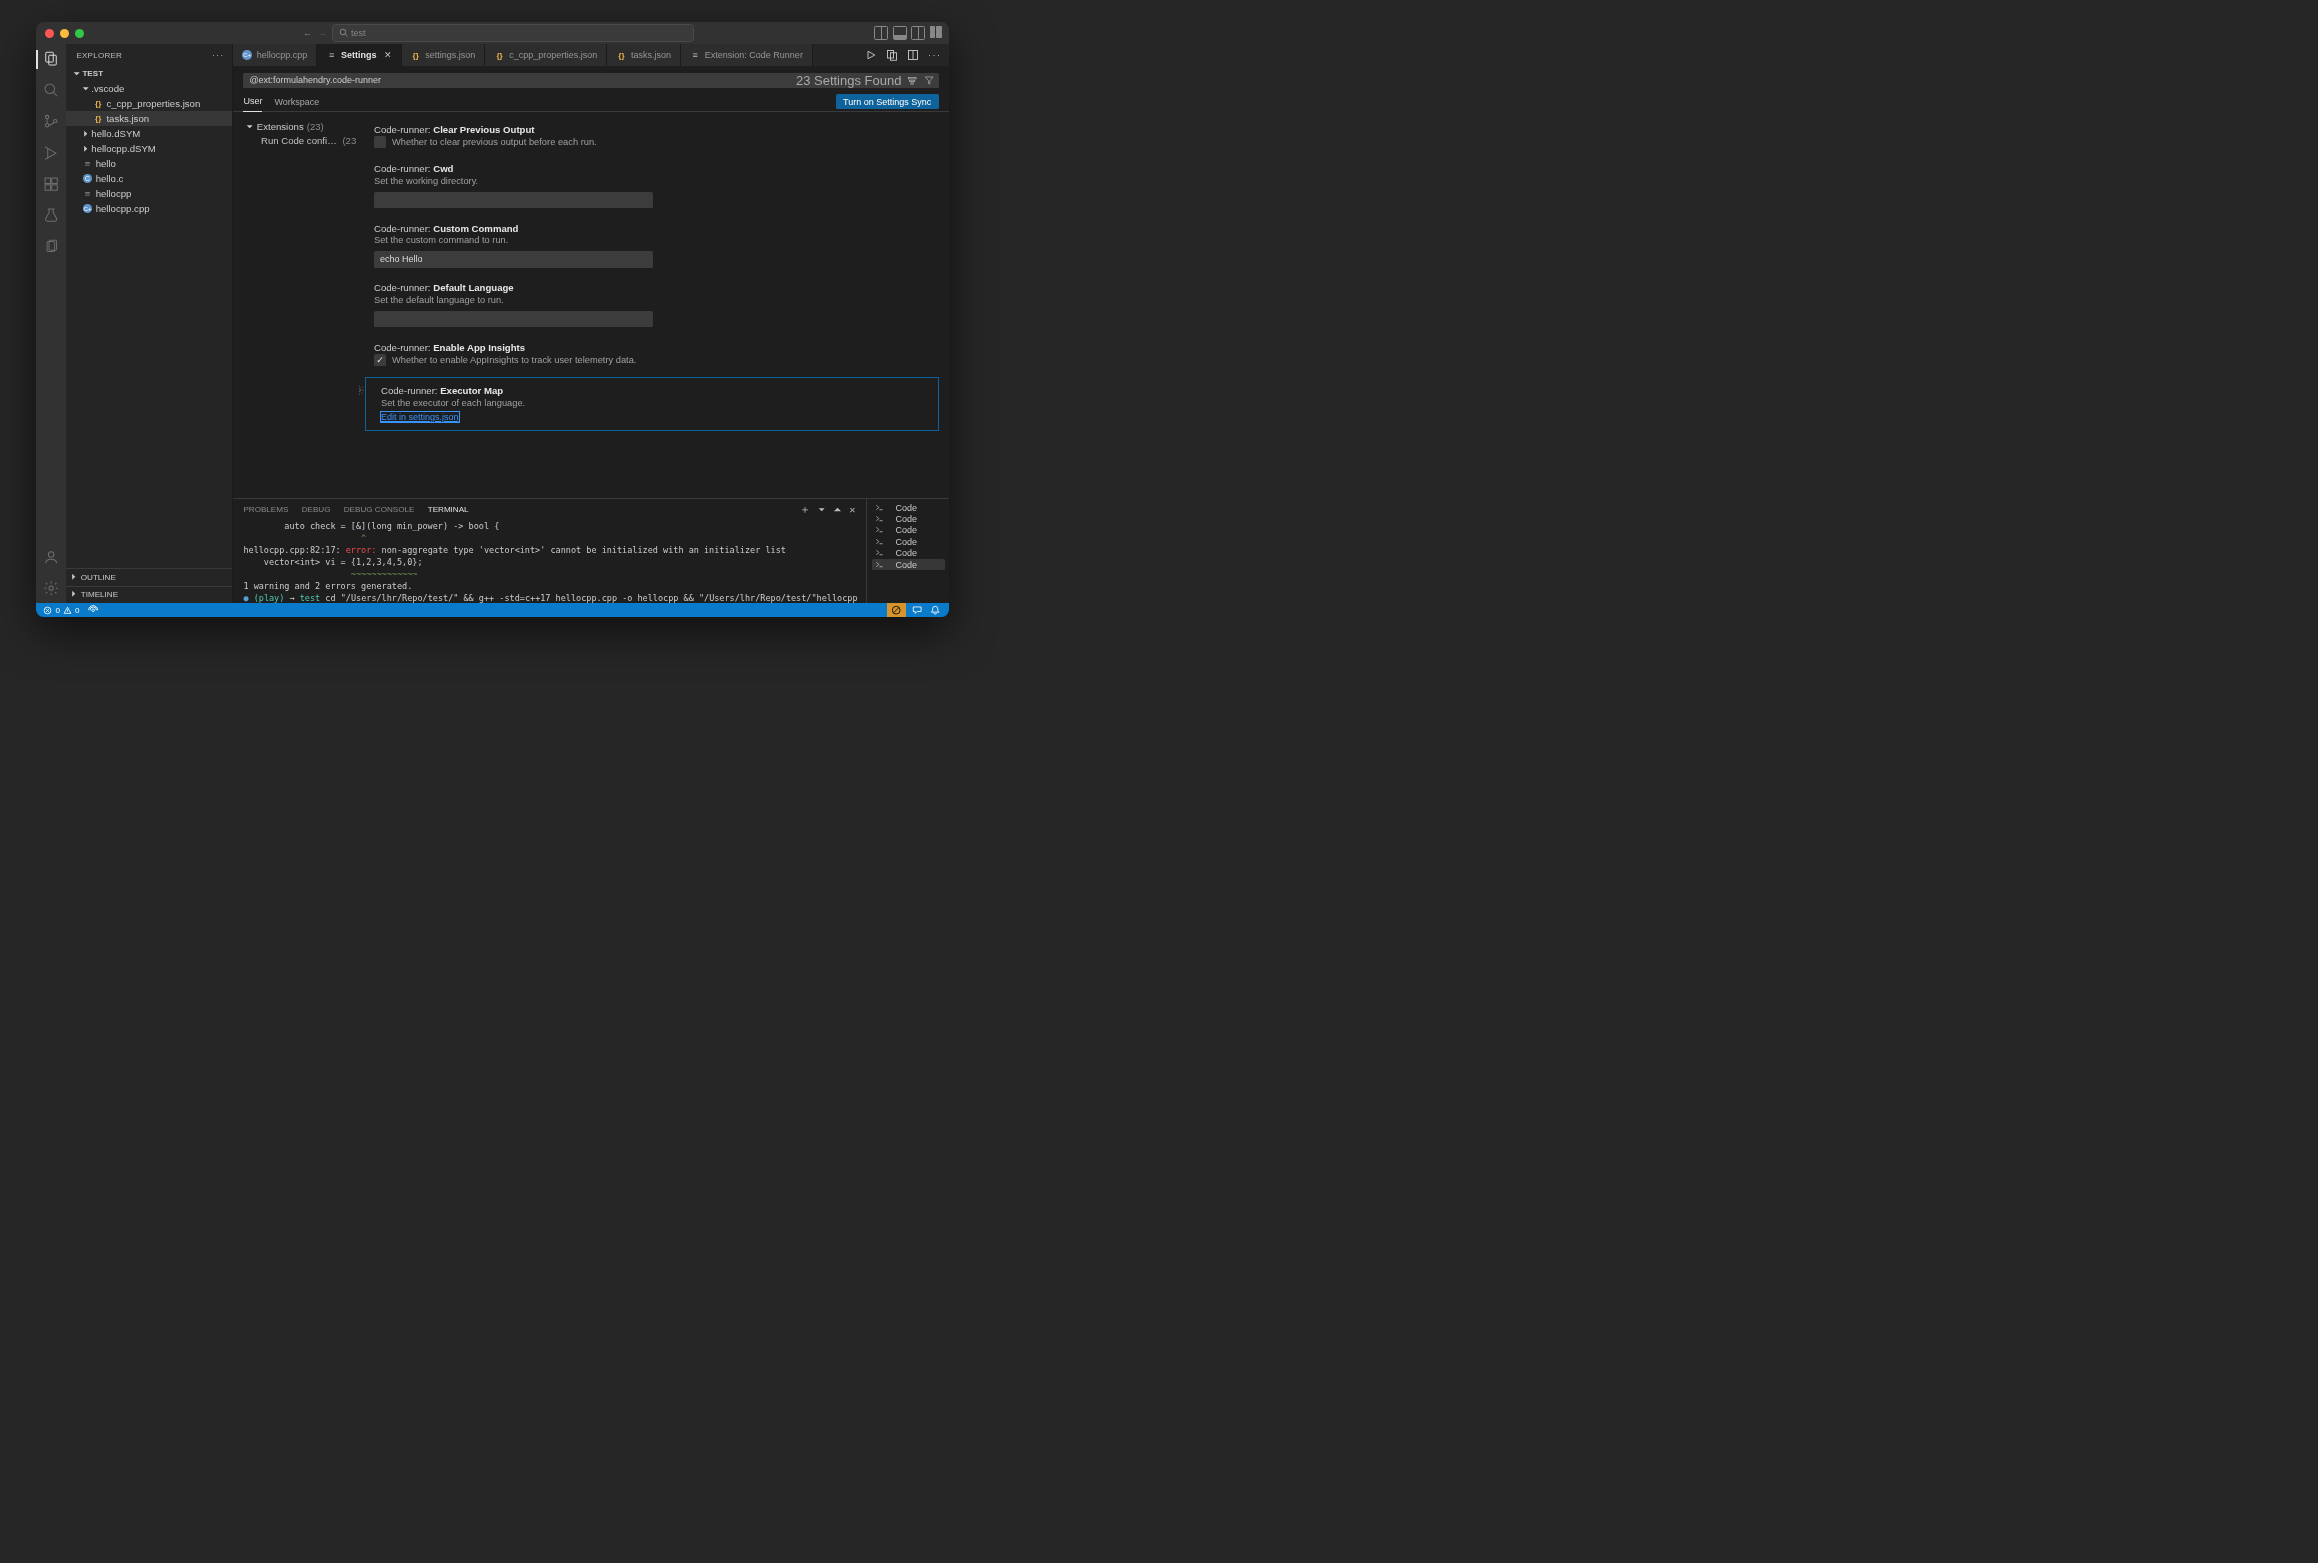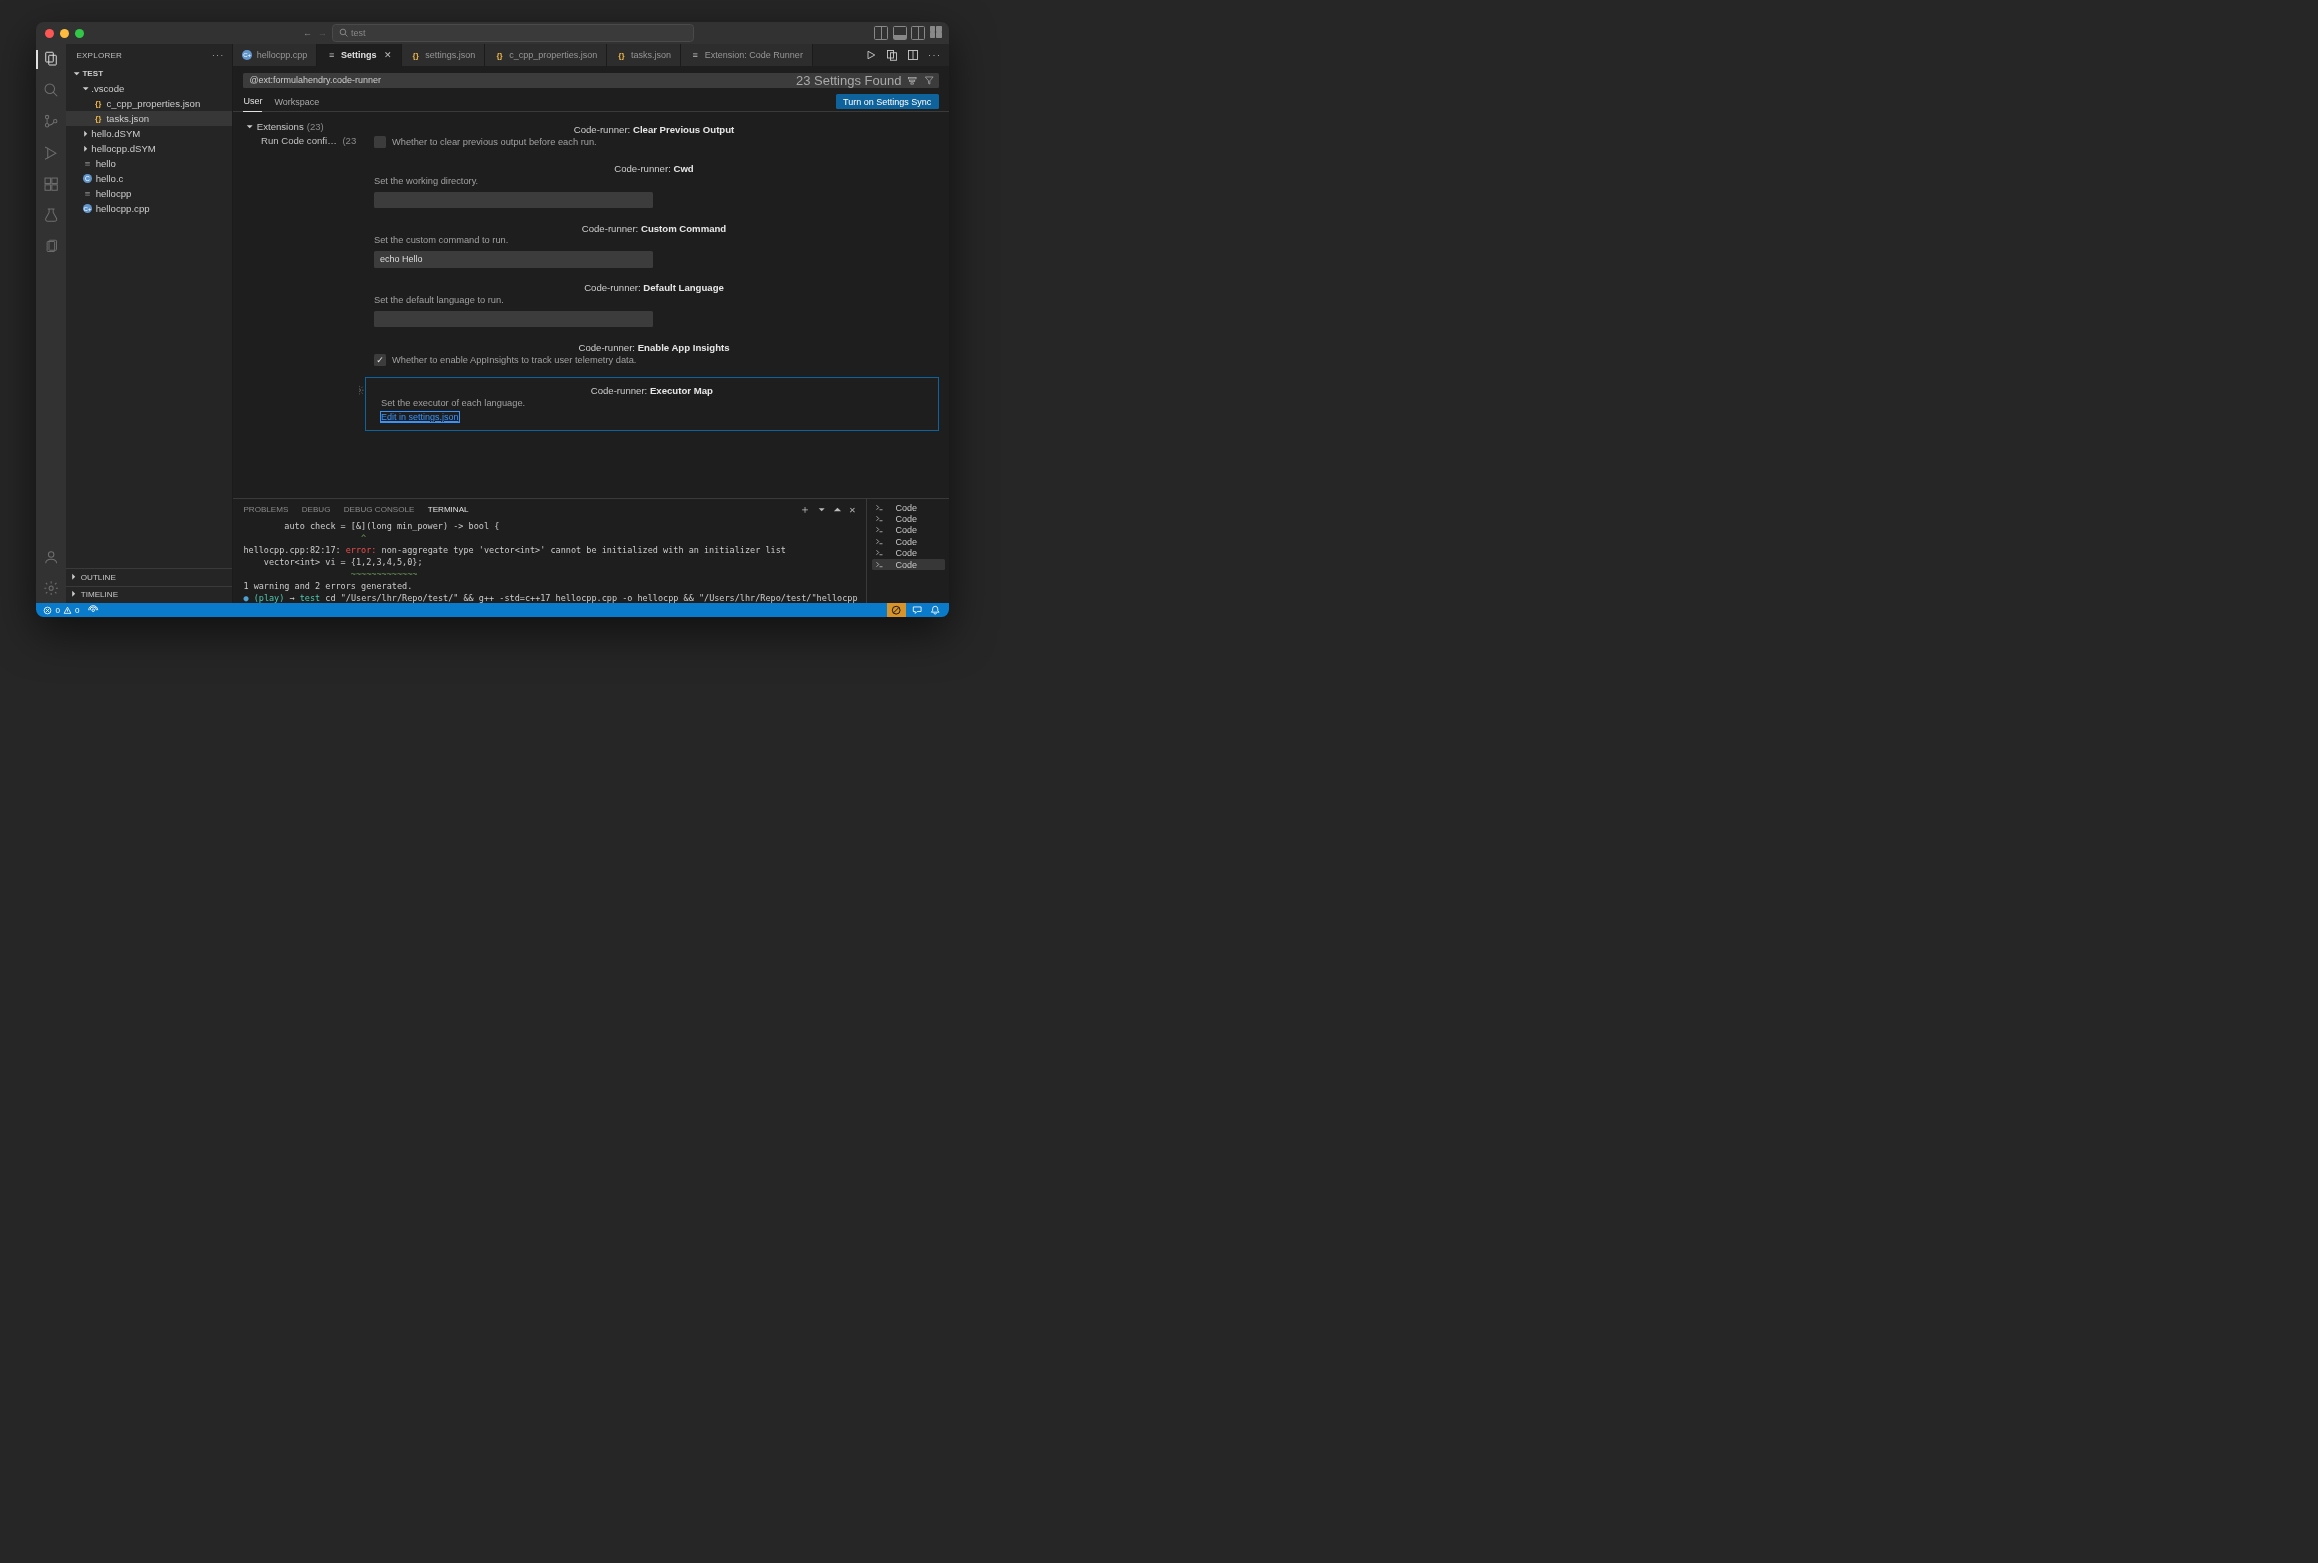--- a/index.html
+++ b/index.html
@@ -65,21 +65,21 @@
 .settingsbody{flex:1;display:flex;min-height:0;}
 .toc{width:120px;padding:7.4px 3px;color:#c8c8c8;font-size:9.6px;}
 .toc .tocrow{padding:1.5px 3px 1.5px 10.4px;display:flex;align-items:center;cursor:pointer;}
 .toc .chev{margin-right:3px;color:#ccc;}
 .toc .count{color:#8a8a8a;margin-left:3px;}
 .toc .sub{padding-left:25px;color:#c0c0c0;white-space:nowrap;overflow:hidden;text-overflow:ellipsis;}
 .list{flex:1;overflow:auto;padding:4.4px 0 15px;}
 .setting{padding:7.4px 15px;color:#ccc;position:relative;}
 .setting.hilite{margin:3px 10.4px 3px 6px;border:0.7px solid #0e639c;background:#27323a00;}
 .gearhov{position:absolute;left:-12px;top:7.4px;color:#8a8a8a;}
-.stitle{color:#ccc;font-size:9.6px;text-align:center;}
+.stitle{color:#ccc;font-size:9.6px;}
 .stitle b{color:#e7e7e7;font-weight:600;}
 .sdesc{color:#a0a0a0;margin-top:1.5px;font-size:9.3px;}
 .sinput{margin-top:6px;width:267px;height:16.3px;background:#3c3c3c;border:0;border-radius:1.5px;color:#ddd;padding:0 6px;font-size:9px;}
 .scheck{display:flex;align-items:center;margin-top:1.5px;}
 .cbox{width:12px;height:12px;background:#3c3c3c;border-radius:1.5px;margin-right:6px;display:inline-flex;align-items:center;justify-content:center;}
 .cbox.checked::after{content:"✓";color:#e7e7e7;font-size:9px;}
 .editlink{color:#3794ff;text-decoration:underline;cursor:pointer;margin-top:4.4px;display:inline-block;}
 .editlink.focus{outline:0.7px solid #3794ff;outline-offset:0.7px;}
 
 .panel{height:104px;border-top:0.7px solid #3a3a3a;display:flex;}

